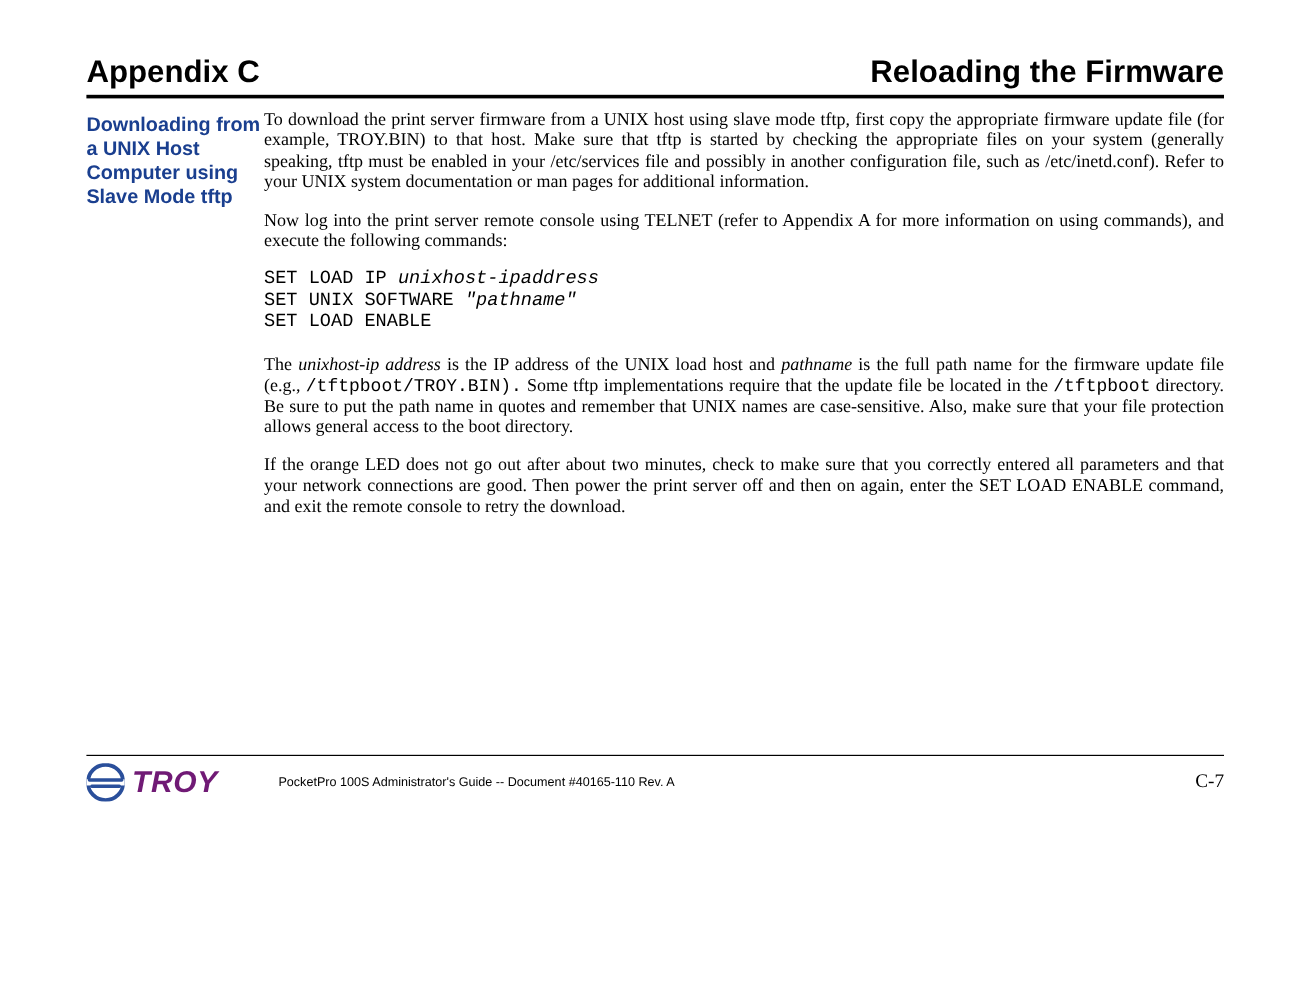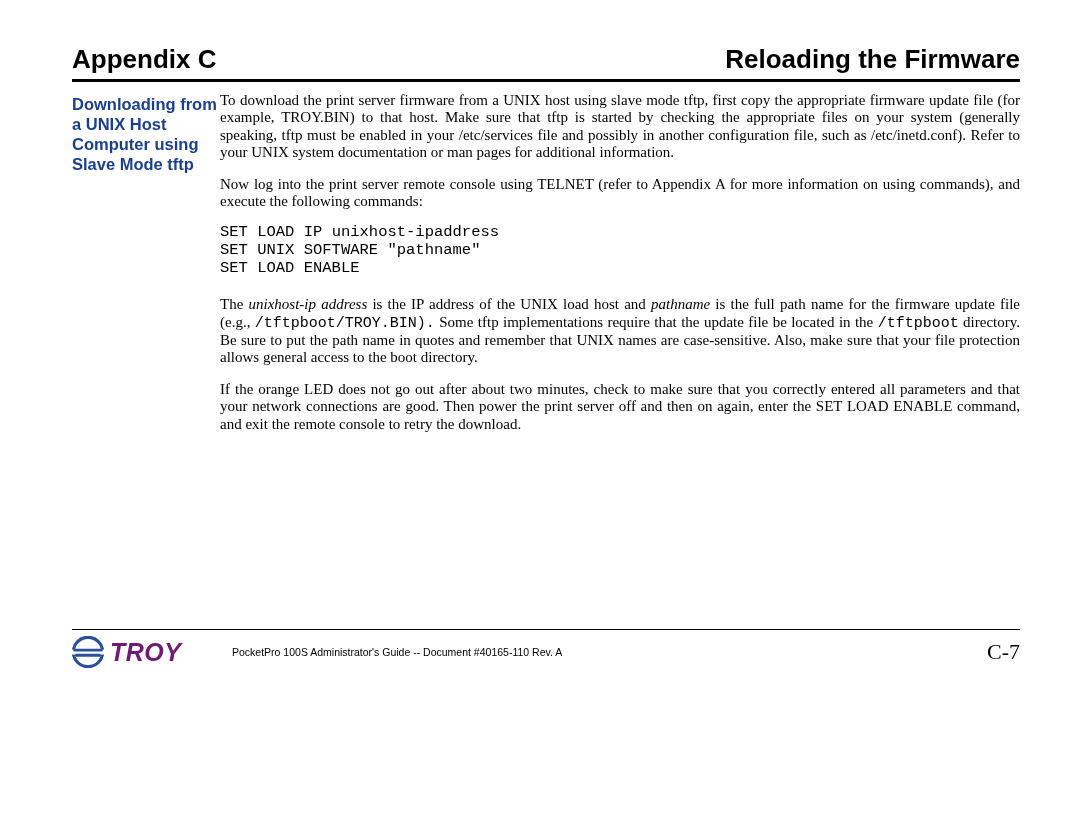--- a/index.html
+++ b/index.html
@@ -51,20 +51,21 @@
   .para {
     margin: 0 0 14px 0;
   }
   .cmdblock {
     font-family: "Courier New", Courier, monospace;
     font-size: 15.5px;
     margin: 0 0 18px 0;
     white-space: pre;
   }
   .cmd-arg {
+    font-style: italic;
   }
   .mono {
     font-family: "Courier New", Courier, monospace;
   }
   .ital { font-style: italic; }
   .footer {
     position: absolute;
     left: 72px;
     right: 60px;
     bottom: 22px;
@@ -79,21 +80,21 @@
     align-items: center;
     justify-content: space-between;
   }
   .footer-mid {
     flex: 1;
     font-family: Arial, Helvetica, sans-serif;
     font-size: 10.5px;
   }
   .footer-page {
     font-family: "Times New Roman", Times, serif;
-    font-size: 22px;
+    font-size: 16px;
   }
   .logo {
     display: flex;
     align-items: center;
     gap: 6px;
     width: 160px;
     flex: 0 0 160px;
   }
   .logo-mark {
     width: 32px;

